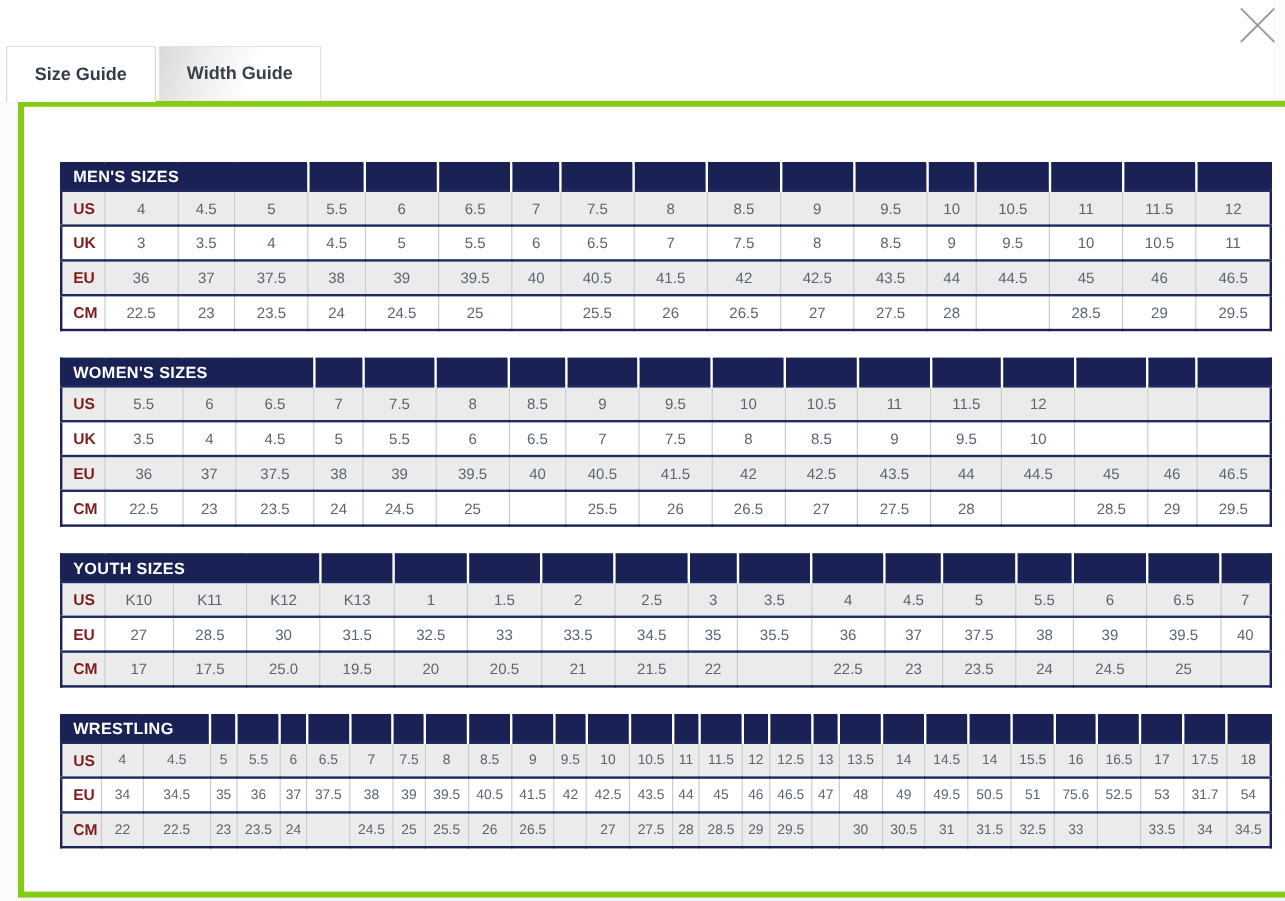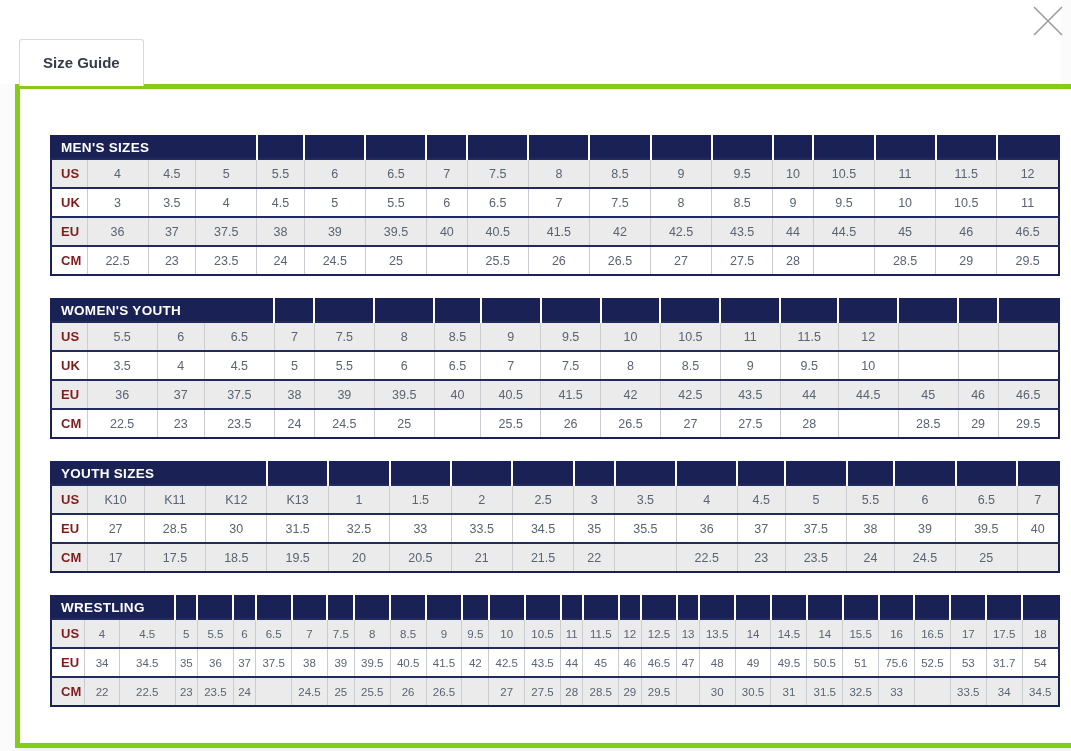--- a/index.html
+++ b/index.html
@@ -10,22 +10,22 @@
   }
   .panel {
     position:absolute; left:15px; top:84px; width:1061px; height:664px;
     background:#fff; border:5px solid #84cc16;
     box-shadow:2px 2px 5px rgba(0,0,0,.05);
     padding-top:46px;
   }
   .topbg { position:absolute; left:0; top:0; width:1061px; height:84px; background:#fff; }
   
   .tabs {
-    position:absolute; left:19px; top:38px; height:47px; z-index:5;
-    display:flex; align-items:center;
+    position:absolute; left:5px; top:38px; height:47px; z-index:5;
+    display:flex; align-items:flex-start;
   }
   .tab {
     display:flex; align-items:center; justify-content:center;
     padding:0 23px; font-size:15px; font-weight:bold; color:#353c48;
     background:#fff; border:1px solid #d9d9d9; border-bottom:none;
     border-radius:3px 3px 0 0; cursor:pointer; white-space:nowrap;
   }
   .tab.active { height:47px; margin-bottom:-1px; position:relative; z-index:6; }
   .tab.inactive {
     height:46px; margin-left:2px; color:#3a414d;
@@ -73,20 +73,23 @@
   <svg width="34" height="34" viewBox="0 0 34 34">
     <line x1="3" y1="3" x2="31" y2="31" stroke="#9b9b9b" stroke-width="1.6"></line>
     <line x1="31" y1="3" x2="3" y2="31" stroke="#9b9b9b" stroke-width="1.6"></line>
   </svg>
 </button>
 
 <div class="tabs">
   <div class="tab active">
     <span>Size Guide</span>
   </div>
+  <div class="tab inactive">
+    <span>Width Guide</span>
+  </div>
 </div>
 
 <div class="panel">
   <div class="tables-wrap" id="tables">
       <table class="sizes">
         <thead>
           <tr>
             <th class="title" colspan="4">MEN'S SIZES</th>
             <th></th>
             <th></th>
@@ -183,21 +186,21 @@
             <td></td>
             <td>28.5</td>
             <td>29</td>
             <td>29.5</td>
           </tr>
         </tbody>
       </table>
       <table class="sizes">
         <thead>
           <tr>
-            <th class="title" colspan="4">WOMEN'S YOUTH</th>
+            <th class="title" colspan="4">WOMEN'S SIZES</th>
             <th></th>
             <th></th>
             <th></th>
             <th></th>
             <th></th>
             <th></th>
             <th></th>
             <th></th>
             <th></th>
             <th></th>
@@ -348,21 +351,21 @@
             <td>37.5</td>
             <td>38</td>
             <td>39</td>
             <td>39.5</td>
             <td>40</td>
           </tr>
           <tr class="stripe">
             <th class="lbl">CM</th>
             <td>17</td>
             <td>17.5</td>
-            <td>18.5</td>
+            <td>25.0</td>
             <td>19.5</td>
             <td>20</td>
             <td>20.5</td>
             <td>21</td>
             <td>21.5</td>
             <td>22</td>
             <td></td>
             <td>22.5</td>
             <td>23</td>
             <td>23.5</td>

